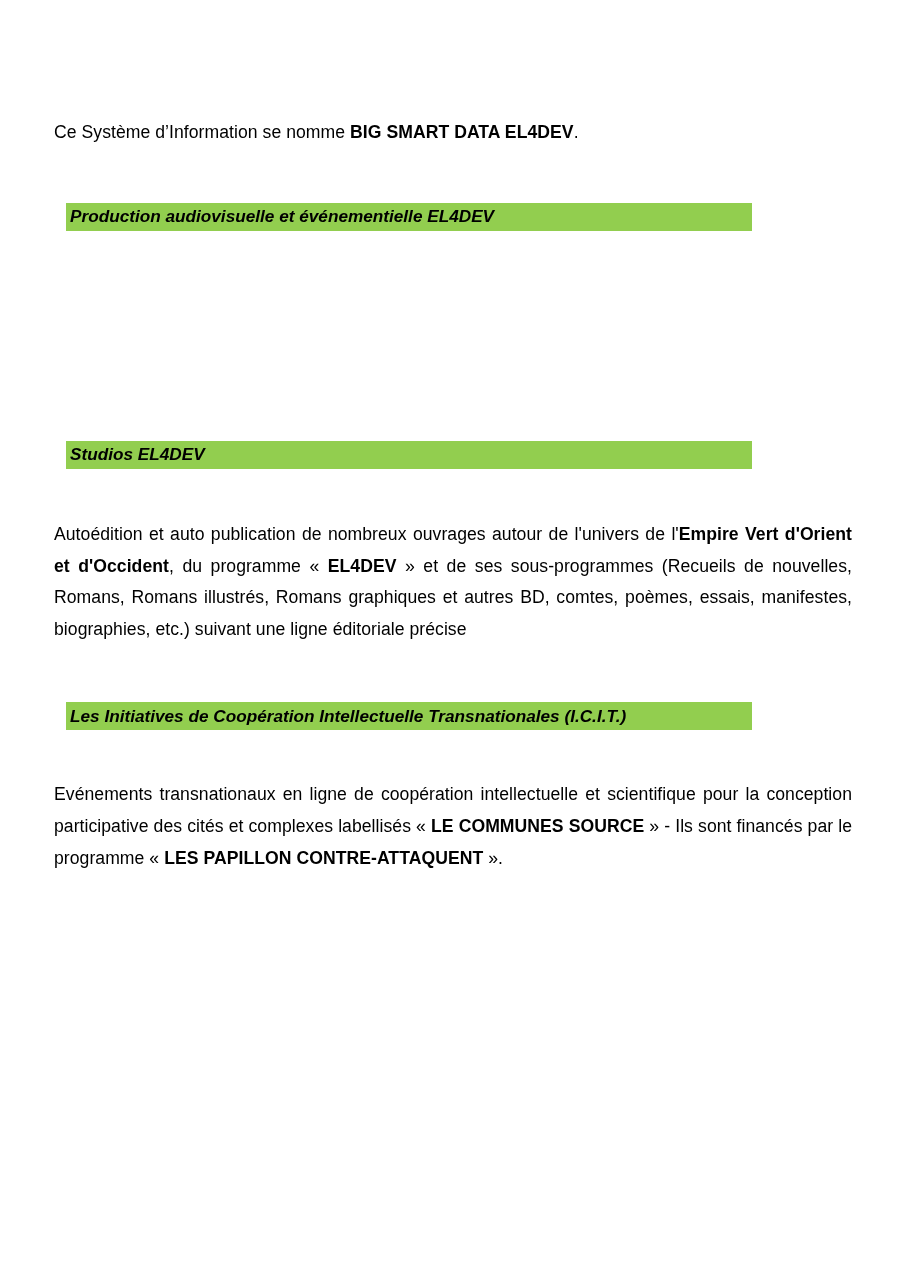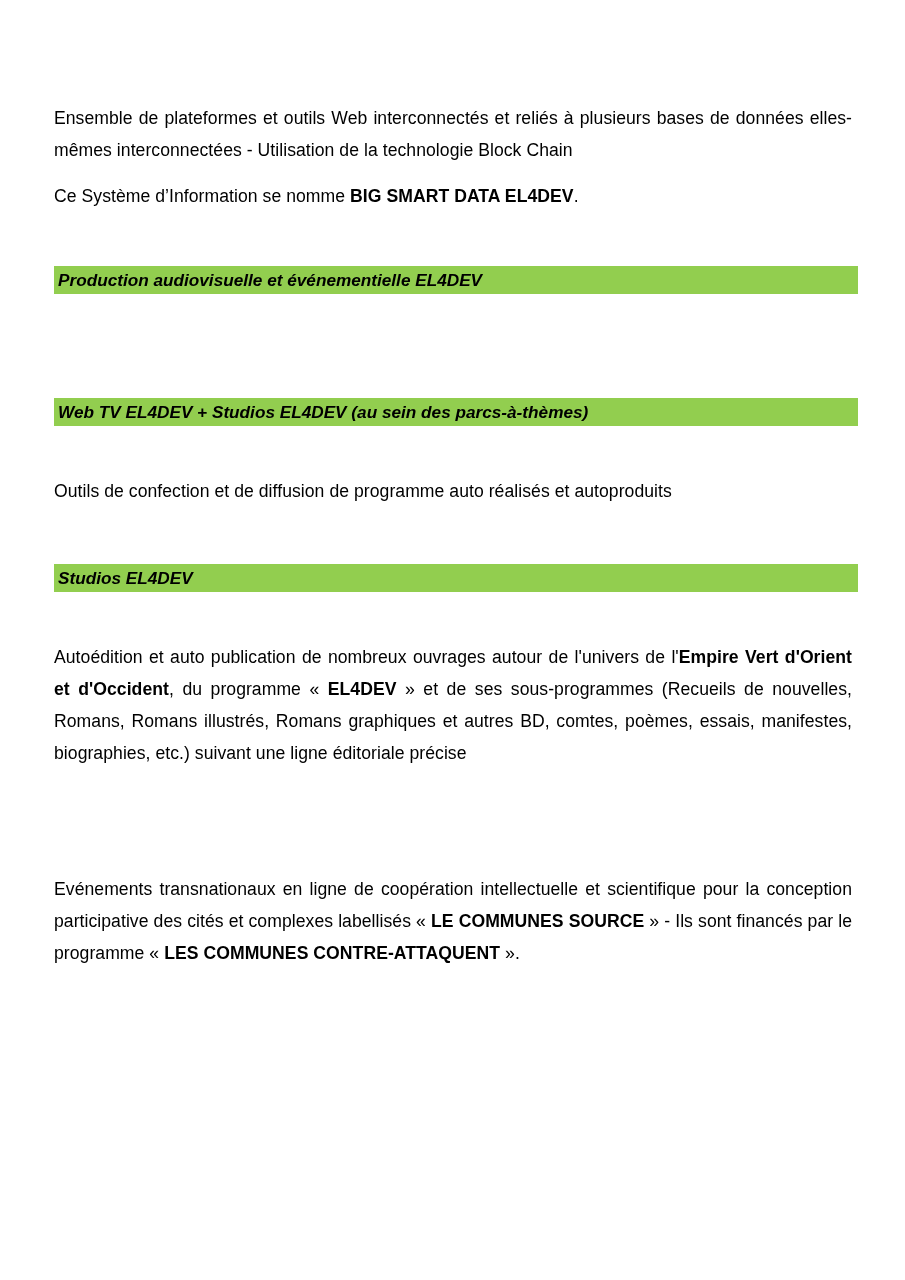--- a/index.html
+++ b/index.html
@@ -32,26 +32,27 @@
     color: #000000;
     letter-spacing: 0.05px;
   }
   p.body.nojust {
     text-align: left;
   }
   .b { font-weight: bold; }
 
   .heading-bar {
     background: #92CE4F;
-    width: 804px;
+    width: 686px;
     box-sizing: border-box;
     padding: 2px 0 2px 4px;
     height: 28px;
     display: flex;
     align-items: center;
+    margin-left: 12px;
   }
   .heading-bar .htext {
     font-size: 17.2px;
     font-weight: bold;
     font-style: italic;
     color: #000000;
     line-height: 1.1;
     white-space: nowrap;
   }
 
@@ -68,56 +69,54 @@
   .sp-10 { height: 49px; }   
 </style>
 </head>
 <body>
 
 <div class="page">
   <div class="content">
 
     <div class="sp-1"></div>
 
-    <p class="body">Ensemble de plateformes et outils Web interconnectés et reliés à plusieurs bases de données elles-mêmes interconnectées - Utilisation de la technologie Block Chain</p>
 
     <div class="sp-2"></div>
 
     <p class="body nojust"><span>Ce Système d’Information se nomme </span><span class="b">BIG SMART DATA EL4DEV</span><span>.</span></p>
 
     <div class="sp-3"></div>
 
     <div class="heading-bar">
       <span class="htext">Production audiovisuelle et événementielle EL4DEV</span>
     </div>
 
     <div class="sp-4"></div>
 
 
     <div class="sp-5"></div>
 
-    <div class="heading-bar">
-      <span class="htext">Web TV EL4DEV + Studios EL4DEV (au sein des parcs-à-thèmes)</span>
-    </div>
 
     <div class="sp-6"></div>
 
-    <p class="body nojust">Outils de confection et de diffusion de programme auto réalisés et autoproduits</p>
 
     <div class="sp-7"></div>
 
     <div class="heading-bar">
       <span class="htext">Studios EL4DEV</span>
     </div>
 
     <div class="sp-8"></div>
 
     <p class="body"><span>Autoédition et auto publication de nombreux ouvrages autour de l'univers de l'</span><span class="b">Empire Vert d'Orient et d'Occident</span><span>, du programme « </span><span class="b">EL4DEV</span><span> » et de ses sous-programmes (Recueils de nouvelles, Romans, Romans illustrés, Romans graphiques et autres BD, comtes, poèmes, essais, manifestes, biographies, etc.) suivant une ligne éditoriale précise</span></p>
 
     <div class="sp-9"></div>
 
+    <div class="heading-bar">
+      <span class="htext">Les Initiatives de Coopération Intellectuelle Transnationales (I.C.I.T.)</span>
+    </div>
 
     <div class="sp-10"></div>
 
-    <p class="body"><span>Evénements transnationaux en ligne de coopération intellectuelle et scientifique pour la conception participative des cités et complexes labellisés « </span><span class="b">LE COMMUNES SOURCE</span><span> » - Ils sont financés par le programme « </span><span class="b">LES COMMUNES CONTRE-ATTAQUENT</span><span> ».</span></p>
+    <p class="body"><span>Evénements transnationaux en ligne de coopération intellectuelle et scientifique pour la conception participative des cités et complexes labellisés « </span><span class="b">LE COMMUNES SOURCE</span><span> » - Ils sont financés par le programme « </span><span class="b">LES PAPILLON CONTRE-ATTAQUENT</span><span> ».</span></p>
 
   </div>
 </div>
 
 </body></html>

